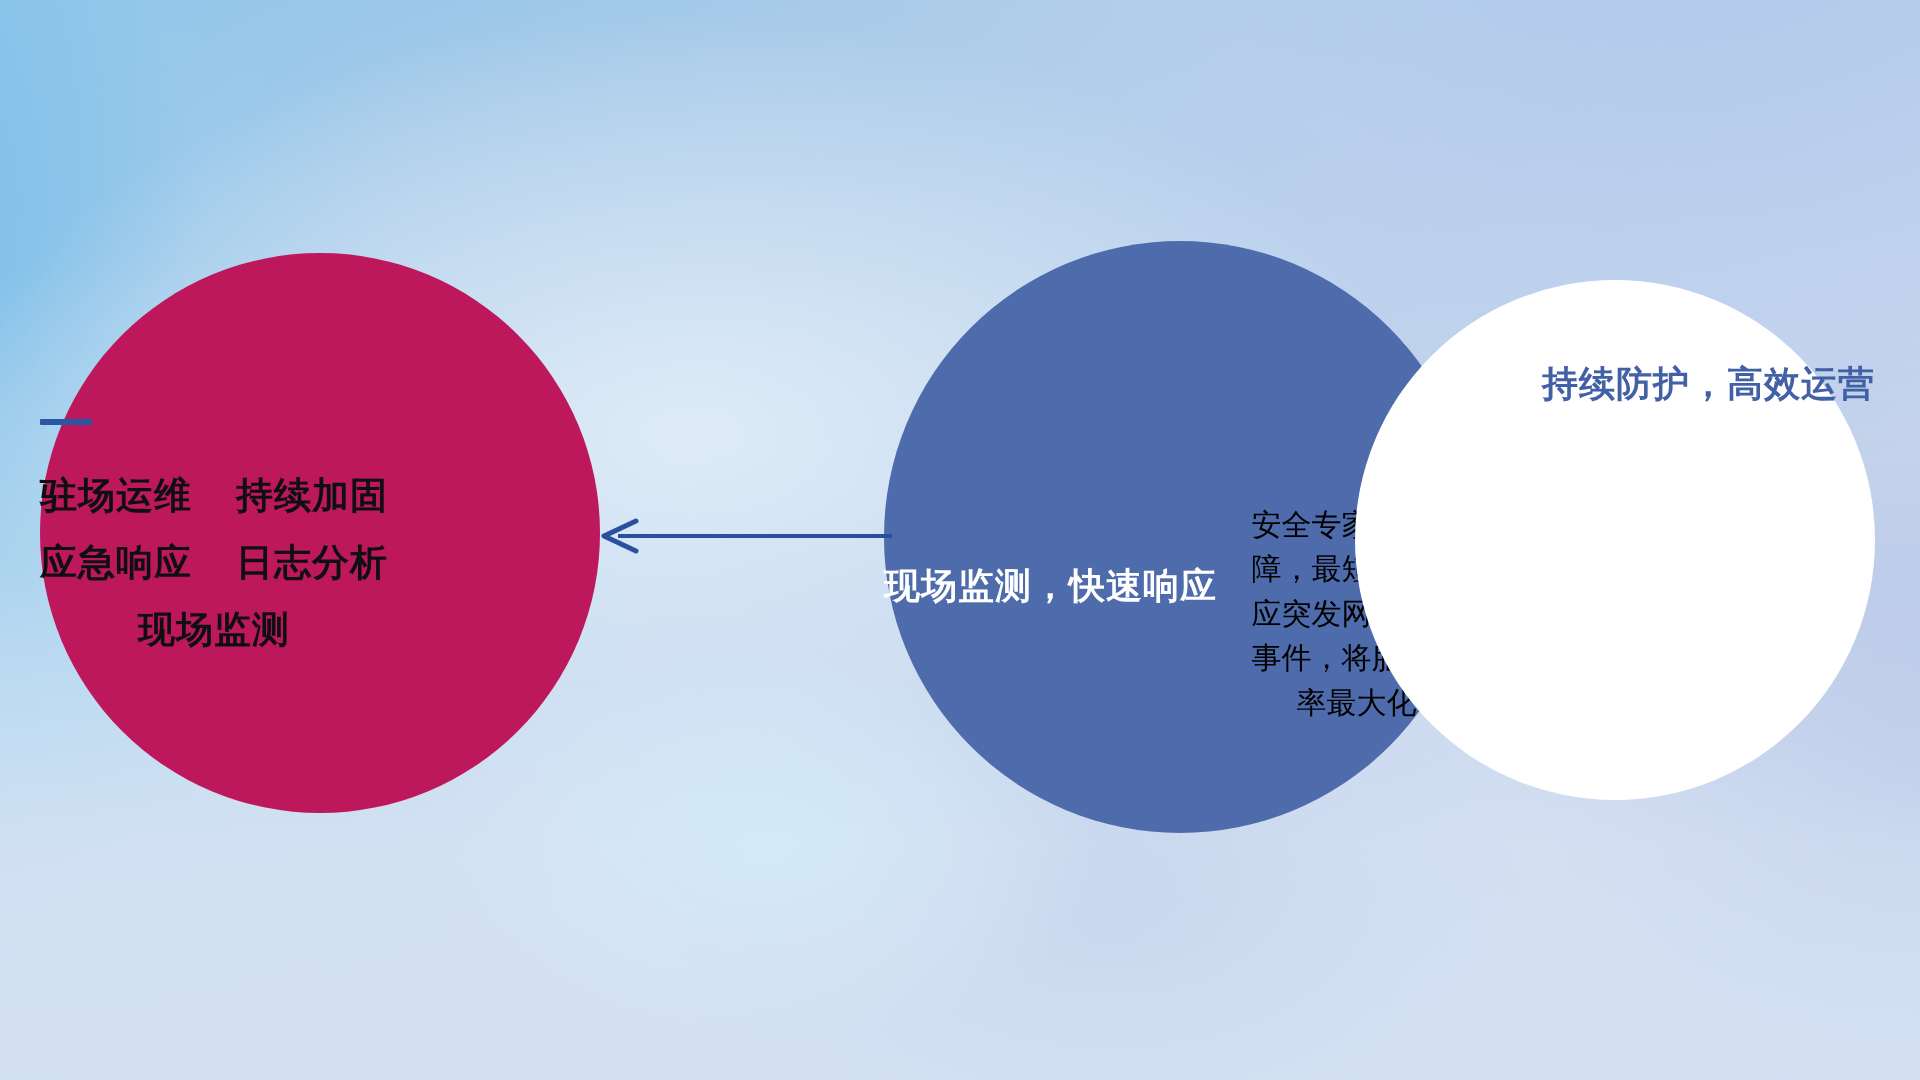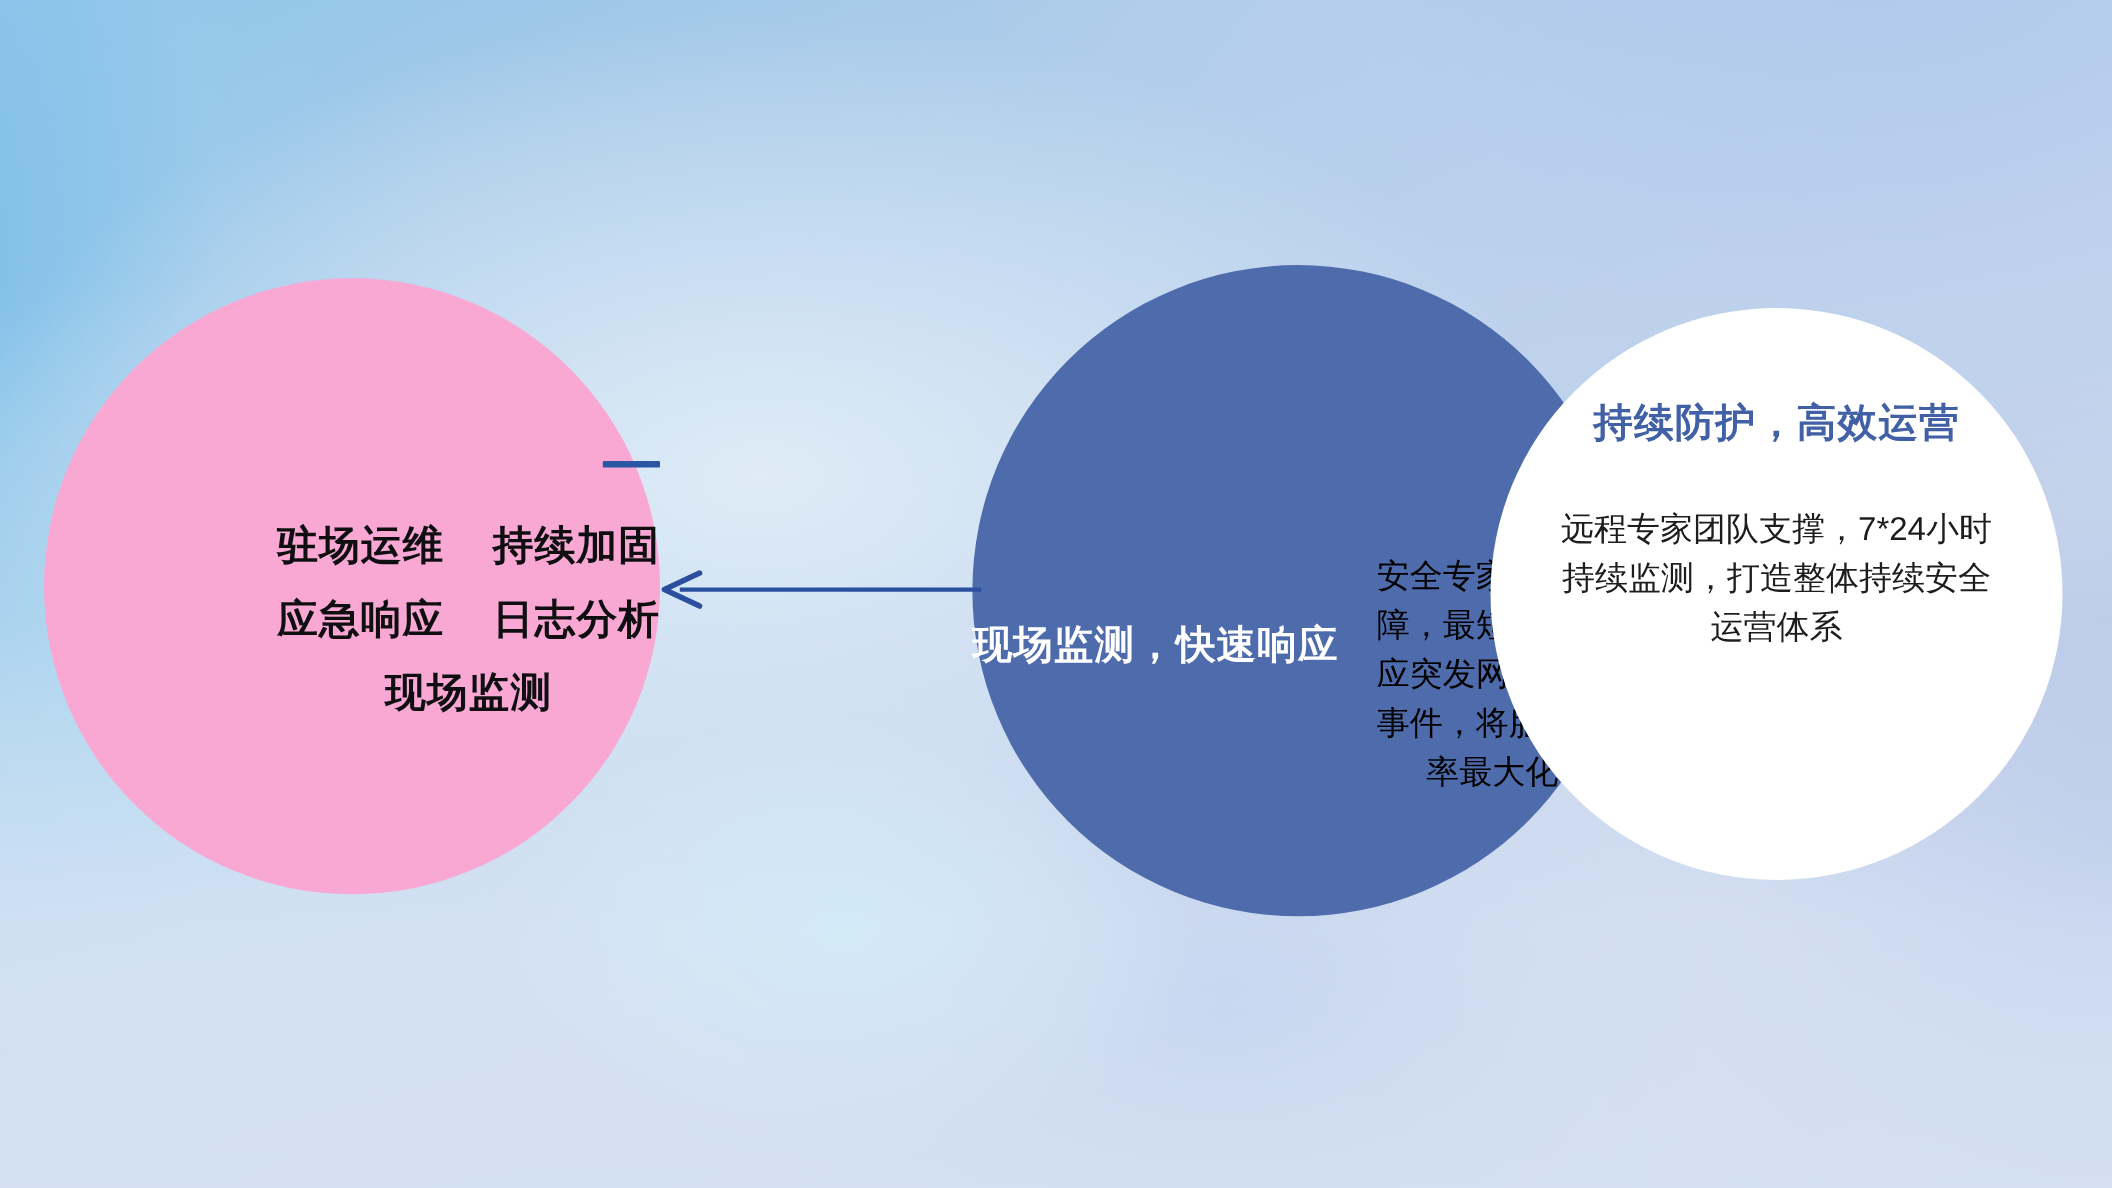--- a/index.html
+++ b/index.html
@@ -58,24 +58,24 @@
     position: absolute;
     border-radius: 50%;
     box-sizing: border-box;
   }
 
   #circle-services {
     left: 40px;
     top: 253px;
     width: 560px;
     height: 560px;
-    background: #f9a8d4;
+    background: #be185d;
     display: flex;
     flex-direction: column;
-    align-items: flex-end;
+    align-items: flex-start;
     justify-content: center;
     z-index: 5;
   }
 
   #circle-onsite {
     left: 884px;
     top: 241px;
     width: 592px;
     height: 592px;
     background: #4e6bab;
@@ -90,21 +90,21 @@
 
   #circle-continuous {
     left: 1355px;
     top: 280px;
     width: 520px;
     height: 520px;
     background: #ffffff;
     z-index: 7;
     display: flex;
     flex-direction: column;
-    align-items: center;
+    align-items: flex-end;
     justify-content: flex-start;
     padding-top: 86px;
   }
 
   
   .accent-dash {
     width: 52px;
     height: 6px;
     background: #2a57a4;
     border-radius: 1px;
@@ -205,16 +205,15 @@
     <polyline points="40,9 8,24 40,39" fill="none" stroke="#2a4f9e" stroke-width="5" stroke-linecap="round" stroke-linejoin="round"></polyline>
   </svg>
 
   <div class="circle" id="circle-onsite">
     <div class="card-title" id="onsite-title">现场监测，快速响应</div>
     <div class="card-body" id="onsite-body">安全专家现场保障，最短时间响应突发网络安全事件，将服务效率最大化</div>
   </div>
 
   <div class="circle" id="circle-continuous">
     <div class="card-title" id="continuous-title">持续防护，高效运营</div>
-    <div class="card-body" id="continuous-body">远程专家团队支撑，7*24小时持续监测，打造整体持续安全运营体系</div>
   </div>
 
 </div>
 
 </body></html>

